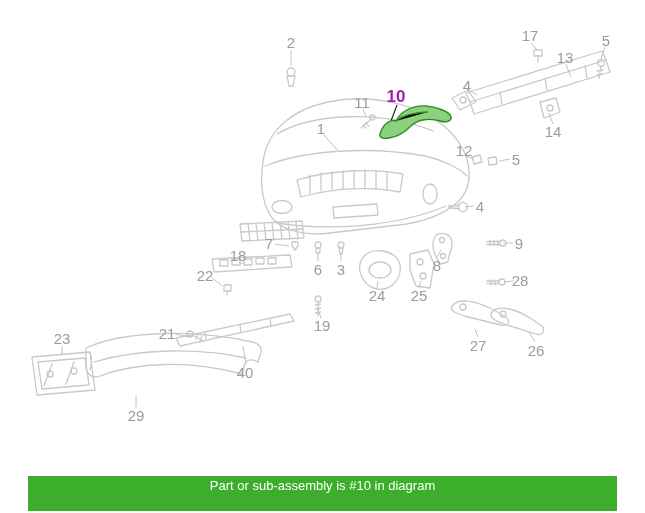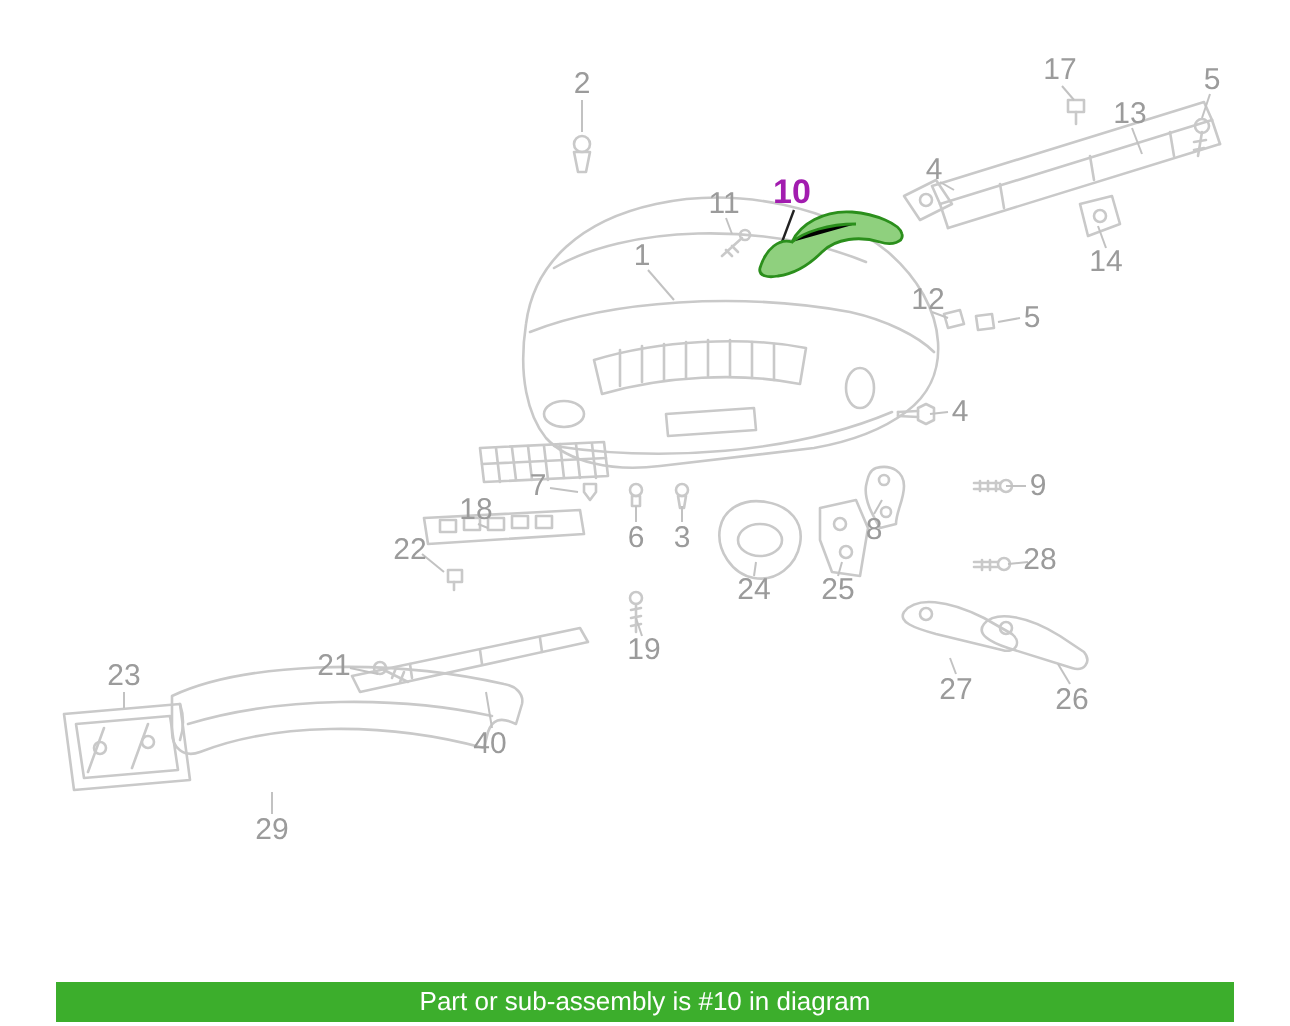--- a/index.html
+++ b/index.html
@@ -11,21 +11,21 @@
   .art{stroke:#c9c9c9;fill:none;stroke-width:1.3;stroke-linecap:round;stroke-linejoin:round;}
   .leader{stroke:#c2c2c2;stroke-width:1;}
   .leader-dark{stroke:#222222;stroke-width:1.2;}
   .hl{stroke:#2b8f1c;stroke-width:1.4;}
   .callout{
     position:absolute;transform:translate(-50%,-50%);
     color:#9b9b9b;font-size:15px;line-height:15px;user-select:none;
   }
   .callout.highlight{color:#a21caf;font-weight:bold;font-size:17px;}
   .banner{
-    position:absolute;left:28px;right:28px;bottom:2px;height:20px;
+    position:absolute;left:28px;right:28px;bottom:2px;height:35px;
     background:#3cae2c;color:#ffffff;text-align:center;
     font-size:13px;line-height:17px;padding-top:1px;box-sizing:border-box;
   }
 </style>
 </head>
 <body>
 
 <div class="stage">
 
   <svg class="art-svg" width="645" height="513" viewBox="0 0 645 513">

